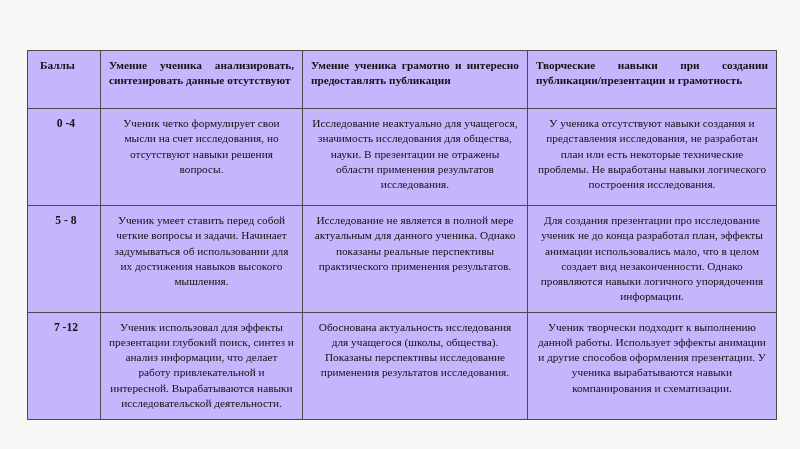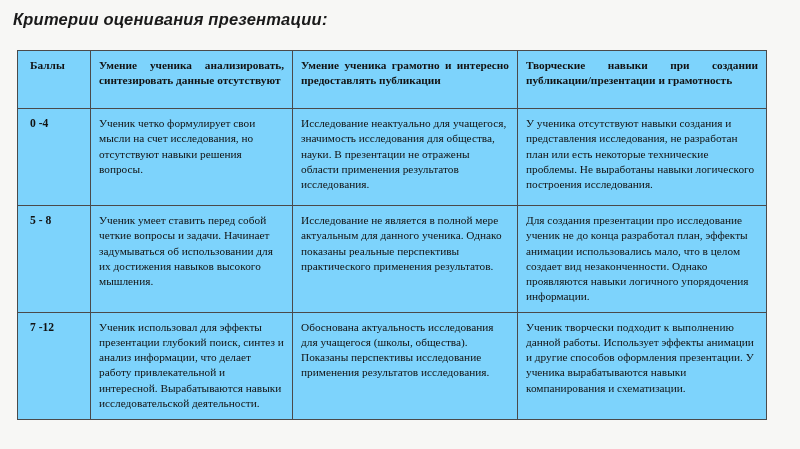--- a/index.html
+++ b/index.html
@@ -27,26 +27,26 @@
     font-family: "Liberation Sans", "DejaVu Sans", sans-serif;
     font-weight: bold;
     font-style: italic;
     font-size: 16.5px;
     letter-spacing: 0.2px;
     color: #1a1a1a;
     white-space: nowrap;
   }
   .rubric-table {
     position: absolute;
-    left: 17px;
+    left: 27px;
     top: 50px;
     width: 749px;
     border-collapse: collapse;
     table-layout: fixed;
-    background: #7dd3fc;
+    background: #c4b5fd;
   }
   .rubric-table td, .rubric-table th {
     border: 1px solid #4a4a4a;
     vertical-align: top;
     padding: 7px 8px 7px 8px;
     color: #121212;
     box-sizing: border-box;
   }
   thead th {
     font-weight: bold;
@@ -58,42 +58,41 @@
     height: 58px;
   }
   thead th.col-score {
     text-align: left;
     text-align-last: left;
     padding-left: 12px;
   }
   tbody td {
     font-size: 11.3px;
     line-height: 1.35;
-    text-align: left;
+    text-align: center;
   }
   tbody td.score-cell {
     font-weight: bold;
     font-size: 11.6px;
     padding-left: 12px;
     white-space: nowrap;
   }
   .c-score { width: 73px; }
   .c-analyze { width: 202px; }
   .c-present { width: 225px; }
   .c-creative { width: 249px; }
   .row-1 td { height: 97px; }
   .row-2 td { height: 105px; }
   .row-3 td { height: 107px; }
 </style>
 </head>
 <body>
 
 <div class="page">
 
-  <div class="doc-title">Критерии оценивания презентации:</div>
 
   <table class="rubric-table">
     <colgroup>
       <col class="c-score">
       <col class="c-analyze">
       <col class="c-present">
       <col class="c-creative">
     </colgroup>
     <thead>
       <tr>

